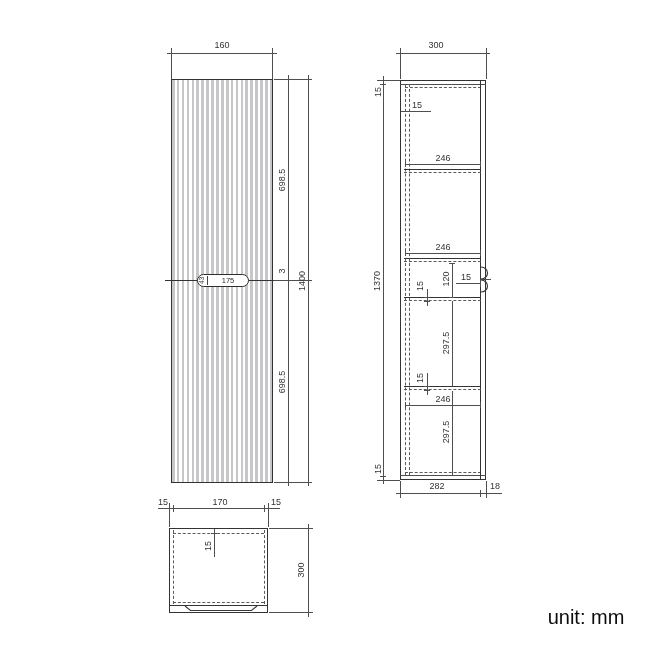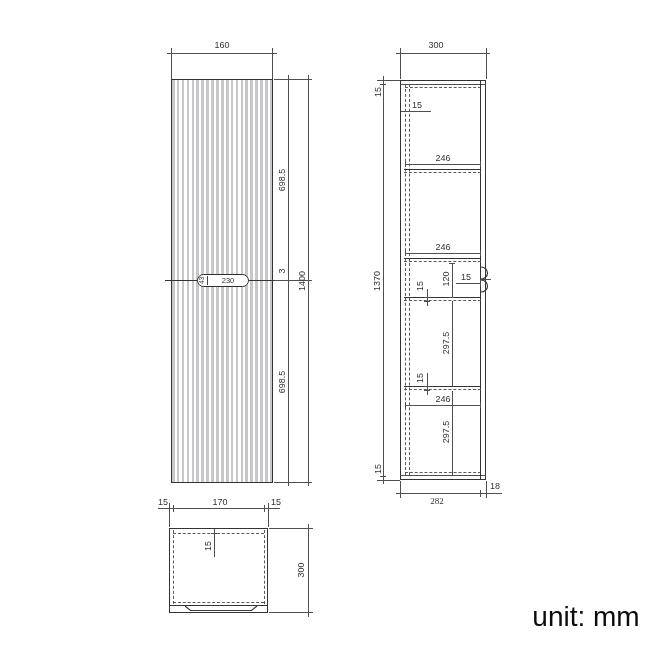--- a/index.html
+++ b/index.html
@@ -22,36 +22,36 @@
   }
   #handle-pill{
     position:absolute;left:197px;top:274px;width:52px;height:13px;background:#fff;
     border:1.3px solid #2e2e2e;border-radius:7px;box-sizing:border-box;z-index:5;
     display:flex;align-items:center;justify-content:flex-start;overflow:hidden;
   }
   #handle-pill .hh{font-size:6.5px;color:#333;transform:rotate(-90deg);width:9px;text-align:center;line-height:1;}
   #handle-pill .div{width:0;height:9px;border-left:1px solid #444;}
   #handle-pill .hw{font-size:7.5px;color:#333;flex:1;text-align:center;line-height:1;}
   #unit-label{position:absolute;left:586px;top:617px;transform:translate(-50%,-50%);
-       font-size:28px;color:#0c0c0c;white-space:nowrap;}
+       font-size:20px;color:#0c0c0c;white-space:nowrap;}
   svg.overlay{position:absolute;left:0;top:0;pointer-events:none;}
 </style>
 </head>
 <body>
 
 <div id="canvas">
 
   <div>
     <div id="front-box" class="box" style="left:171px;top:79px;width:102px;height:404px;"></div>
     <div class="h2" style="left:165px;top:280px;width:114px;"></div>
 
     <div id="handle-pill">
       <span class="hh">43</span>
       <span class="div"></span>
-      <span class="hw">230</span>
+      <span class="hw">175</span>
     </div>
 
     <div class="v" style="left:171px;top:48px;height:31px;"></div>
     <div class="v" style="left:272px;top:48px;height:31px;"></div>
     <div class="h" style="left:167px;top:53px;width:110px;"></div>
     <div class="lbl" style="left:222px;top:45px;">160</div>
 
     <div class="h" style="left:274px;top:79px;width:38px;"></div>
     <div class="h" style="left:274px;top:280px;width:38px;"></div>
     <div class="h" style="left:274px;top:482px;width:38px;"></div>
@@ -140,21 +140,21 @@
 
     <div class="v" style="left:400px;top:48px;height:31px;"></div>
     <div class="v" style="left:486px;top:48px;height:31px;"></div>
     <div class="h" style="left:396px;top:53px;width:94px;"></div>
     <div class="lbl" style="left:436px;top:45px;">300</div>
 
     <div class="v" style="left:400px;top:481px;height:17px;"></div>
     <div class="v" style="left:486px;top:481px;height:17px;"></div>
     <div class="h" style="left:396px;top:493px;width:106px;"></div>
     <div class="v" style="left:480px;top:490px;height:7px;"></div>
-    <div class="lbl" style="left:437px;top:501px;font-family:Liberation Serif, serif;">282</div>
+    <div class="lbl" style="left:437px;top:486px;">282</div>
     <div class="lbl" style="left:495px;top:486px;">18</div>
   </div>
 
   <div>
     <div class="box" style="left:169px;top:528px;width:99px;height:85px;"></div>
     <div class="vd" style="left:173px;top:530px;height:74px;"></div>
     <div class="vd" style="left:264px;top:530px;height:74px;"></div>
     <div class="hd" style="left:173px;top:533px;width:91px;"></div>
     <div class="hd" style="left:173px;top:602px;width:91px;"></div>
     <div class="h2" style="left:169px;top:605px;width:99px;"></div>

